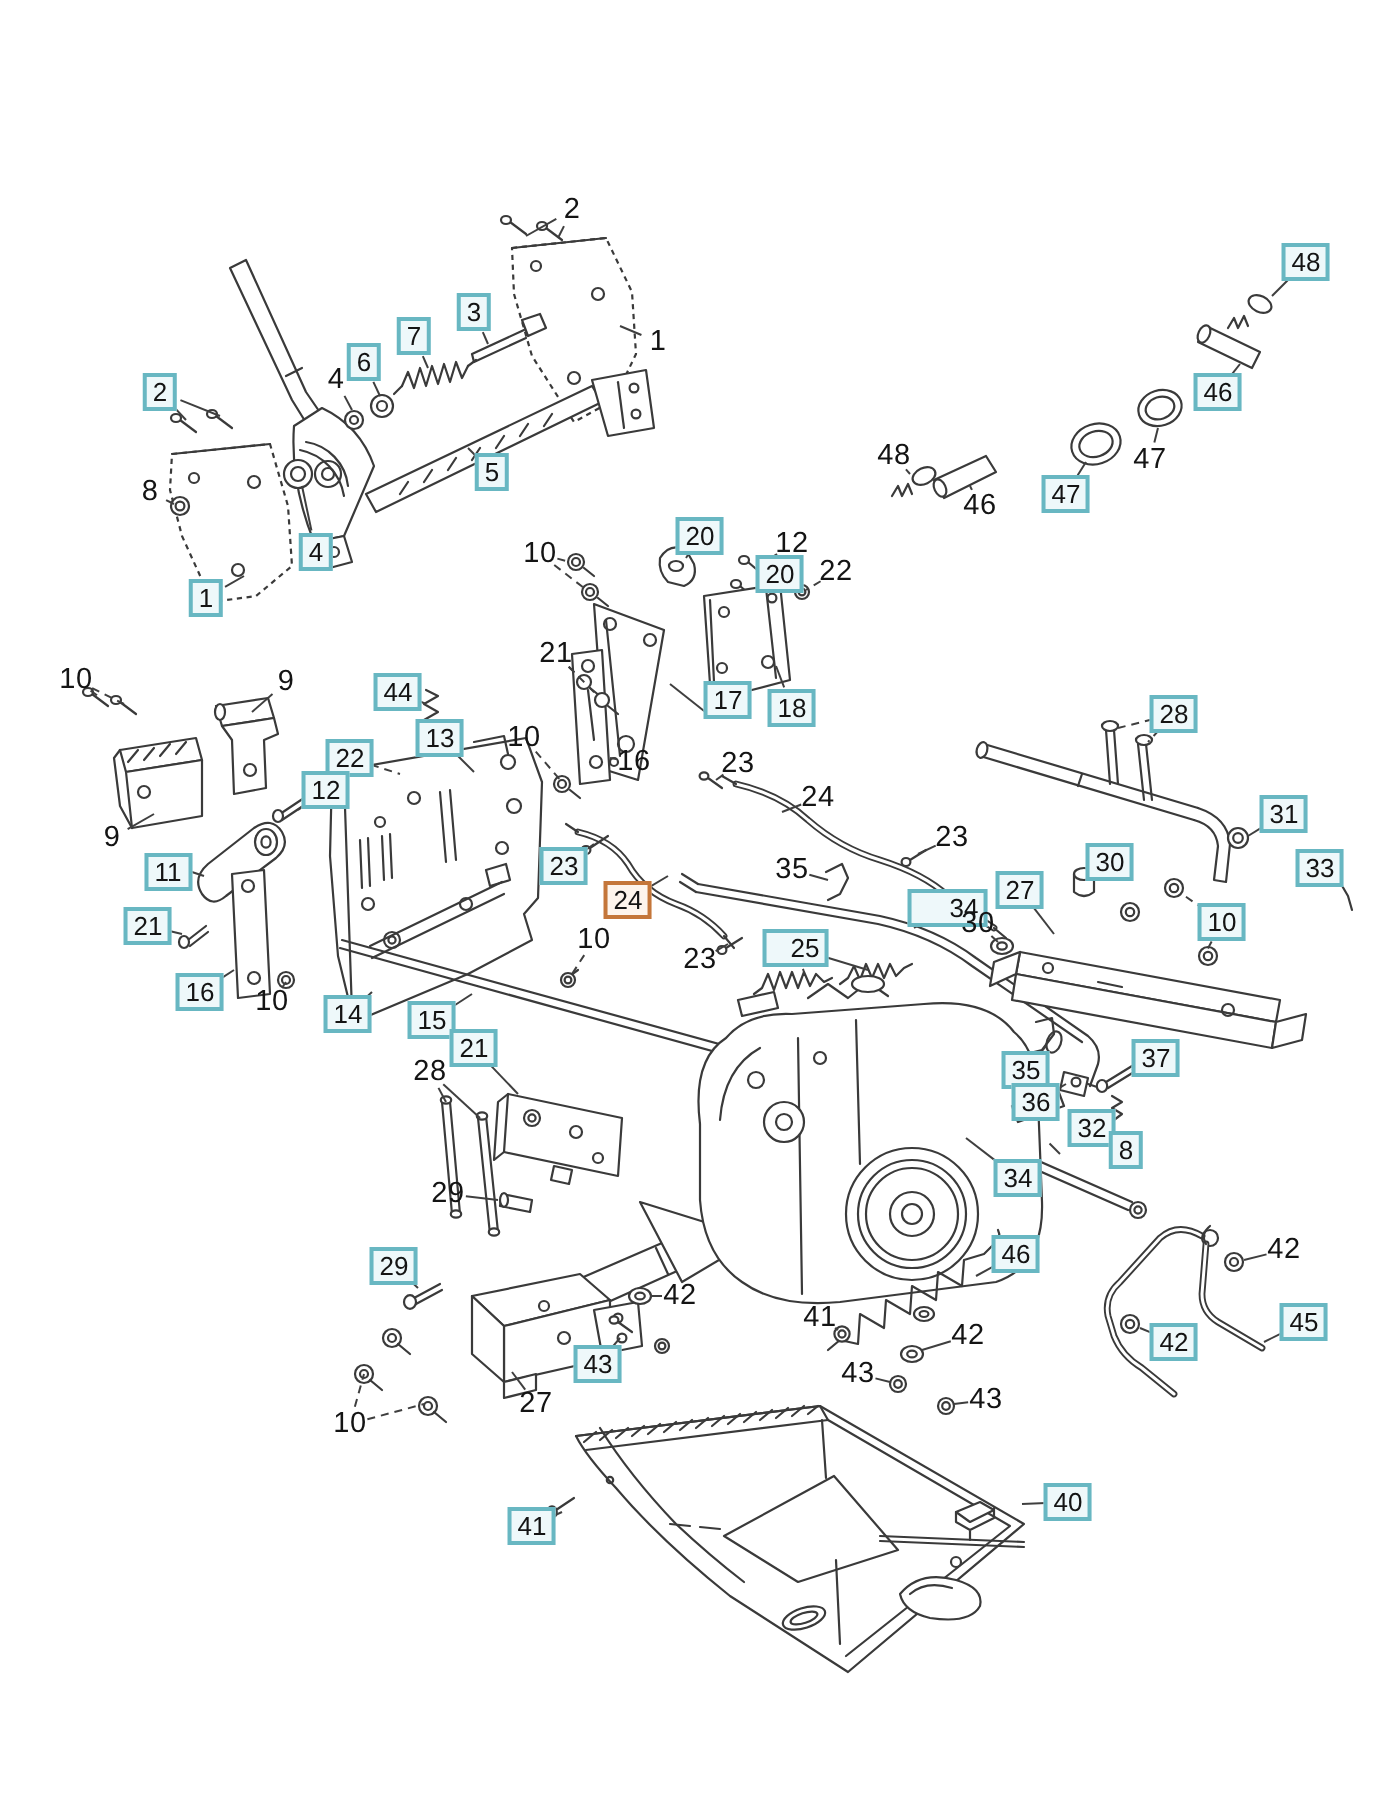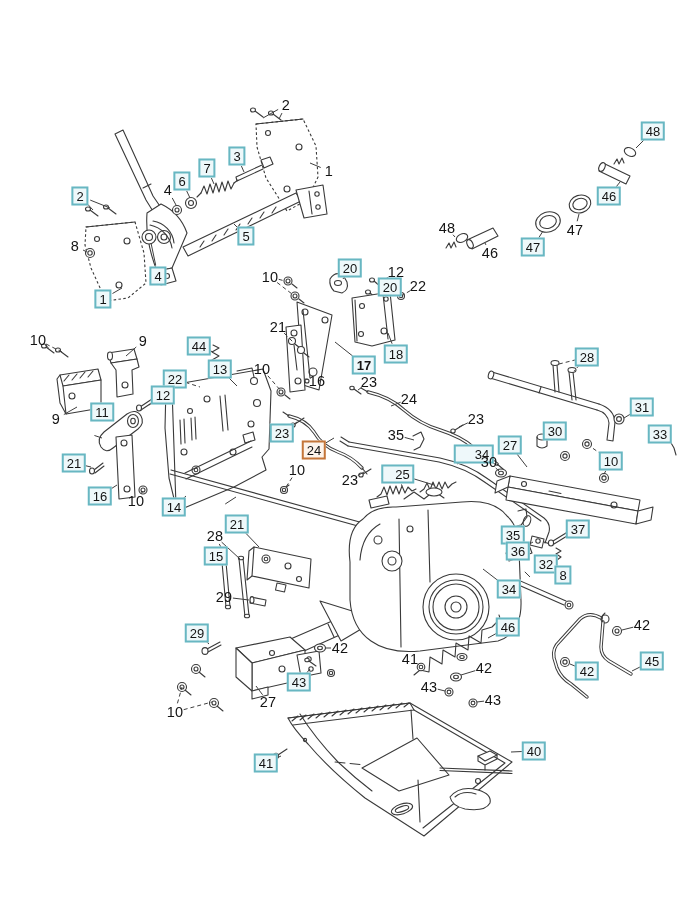--- a/index.html
+++ b/index.html
@@ -489,36 +489,36 @@
       <div class="callout plain" style="left: 447px; top: 228px;">48</div>
       <div class="callout plain" style="left: 490px; top: 253px;">46</div>
       <div class="callout box" style="left: 533px; top: 247px;">47</div>
       <div class="callout box" style="left: 350px; top: 268px;">20</div>
       <div class="callout plain" style="left: 396px; top: 272px;">12</div>
       <div class="callout box" style="left: 390px; top: 287px;">20</div>
       <div class="callout plain" style="left: 418px; top: 286px;">22</div>
       <div class="callout plain" style="left: 278px; top: 327px;">21</div>
       <div class="callout plain" style="left: 262px; top: 369px;">10</div>
       <div class="callout plain" style="left: 317px; top: 381px;">16</div>
-      <div class="callout box" style="left: 364px; top: 365px; font-weight: bold;">17</div>
+      <div class="callout box" style="left: 364px; top: 350px;">17</div>
       <div class="callout box" style="left: 396px; top: 354px;">18</div>
       <div class="callout plain" style="left: 369px; top: 382px;">23</div>
       <div class="callout plain" style="left: 38px; top: 340px;">10</div>
       <div class="callout plain" style="left: 143px; top: 341px;">9</div>
       <div class="callout box" style="left: 199px; top: 346px;">44</div>
       <div class="callout box" style="left: 220px; top: 369px;">13</div>
       <div class="callout box" style="left: 175px; top: 379px;">22</div>
       <div class="callout box" style="left: 163px; top: 395px;">12</div>
       <div class="callout plain" style="left: 56px; top: 419px;">9</div>
-      <div class="callout box" style="left: 84px; top: 412px; margin-left: 18px;">11</div>
+      <div class="callout box" style="left: 84px; top: 436px;">11</div>
       <div class="callout box" style="left: 74px; top: 463px;">21</div>
       <div class="callout box" style="left: 100px; top: 496px;">16</div>
       <div class="callout plain" style="left: 136px; top: 501px;">10</div>
       <div class="callout box" style="left: 174px; top: 507px;">14</div>
-      <div class="callout box" style="left: 216px; top: 510px; margin-top: 46px;">15</div>
+      <div class="callout box" style="left: 216px; top: 510px;">15</div>
       <div class="callout box" style="left: 237px; top: 524px;">21</div>
       <div class="callout plain" style="left: 215px; top: 536px;">28</div>
       <div class="callout plain" style="left: 224px; top: 597px;">29</div>
       <div class="callout box" style="left: 197px; top: 633px;">29</div>
       <div class="callout plain" style="left: 175px; top: 712px;">10</div>
       <div class="callout plain" style="left: 268px; top: 702px;">27</div>
       <div class="callout box" style="left: 299px; top: 682px;">43</div>
       <div class="callout box" style="left: 266px; top: 763px;">41</div>
       <div class="callout box" style="left: 282px; top: 433px;">23</div>
       <div class="callout highlight" style="left: 314px; top: 450px;">24</div>

